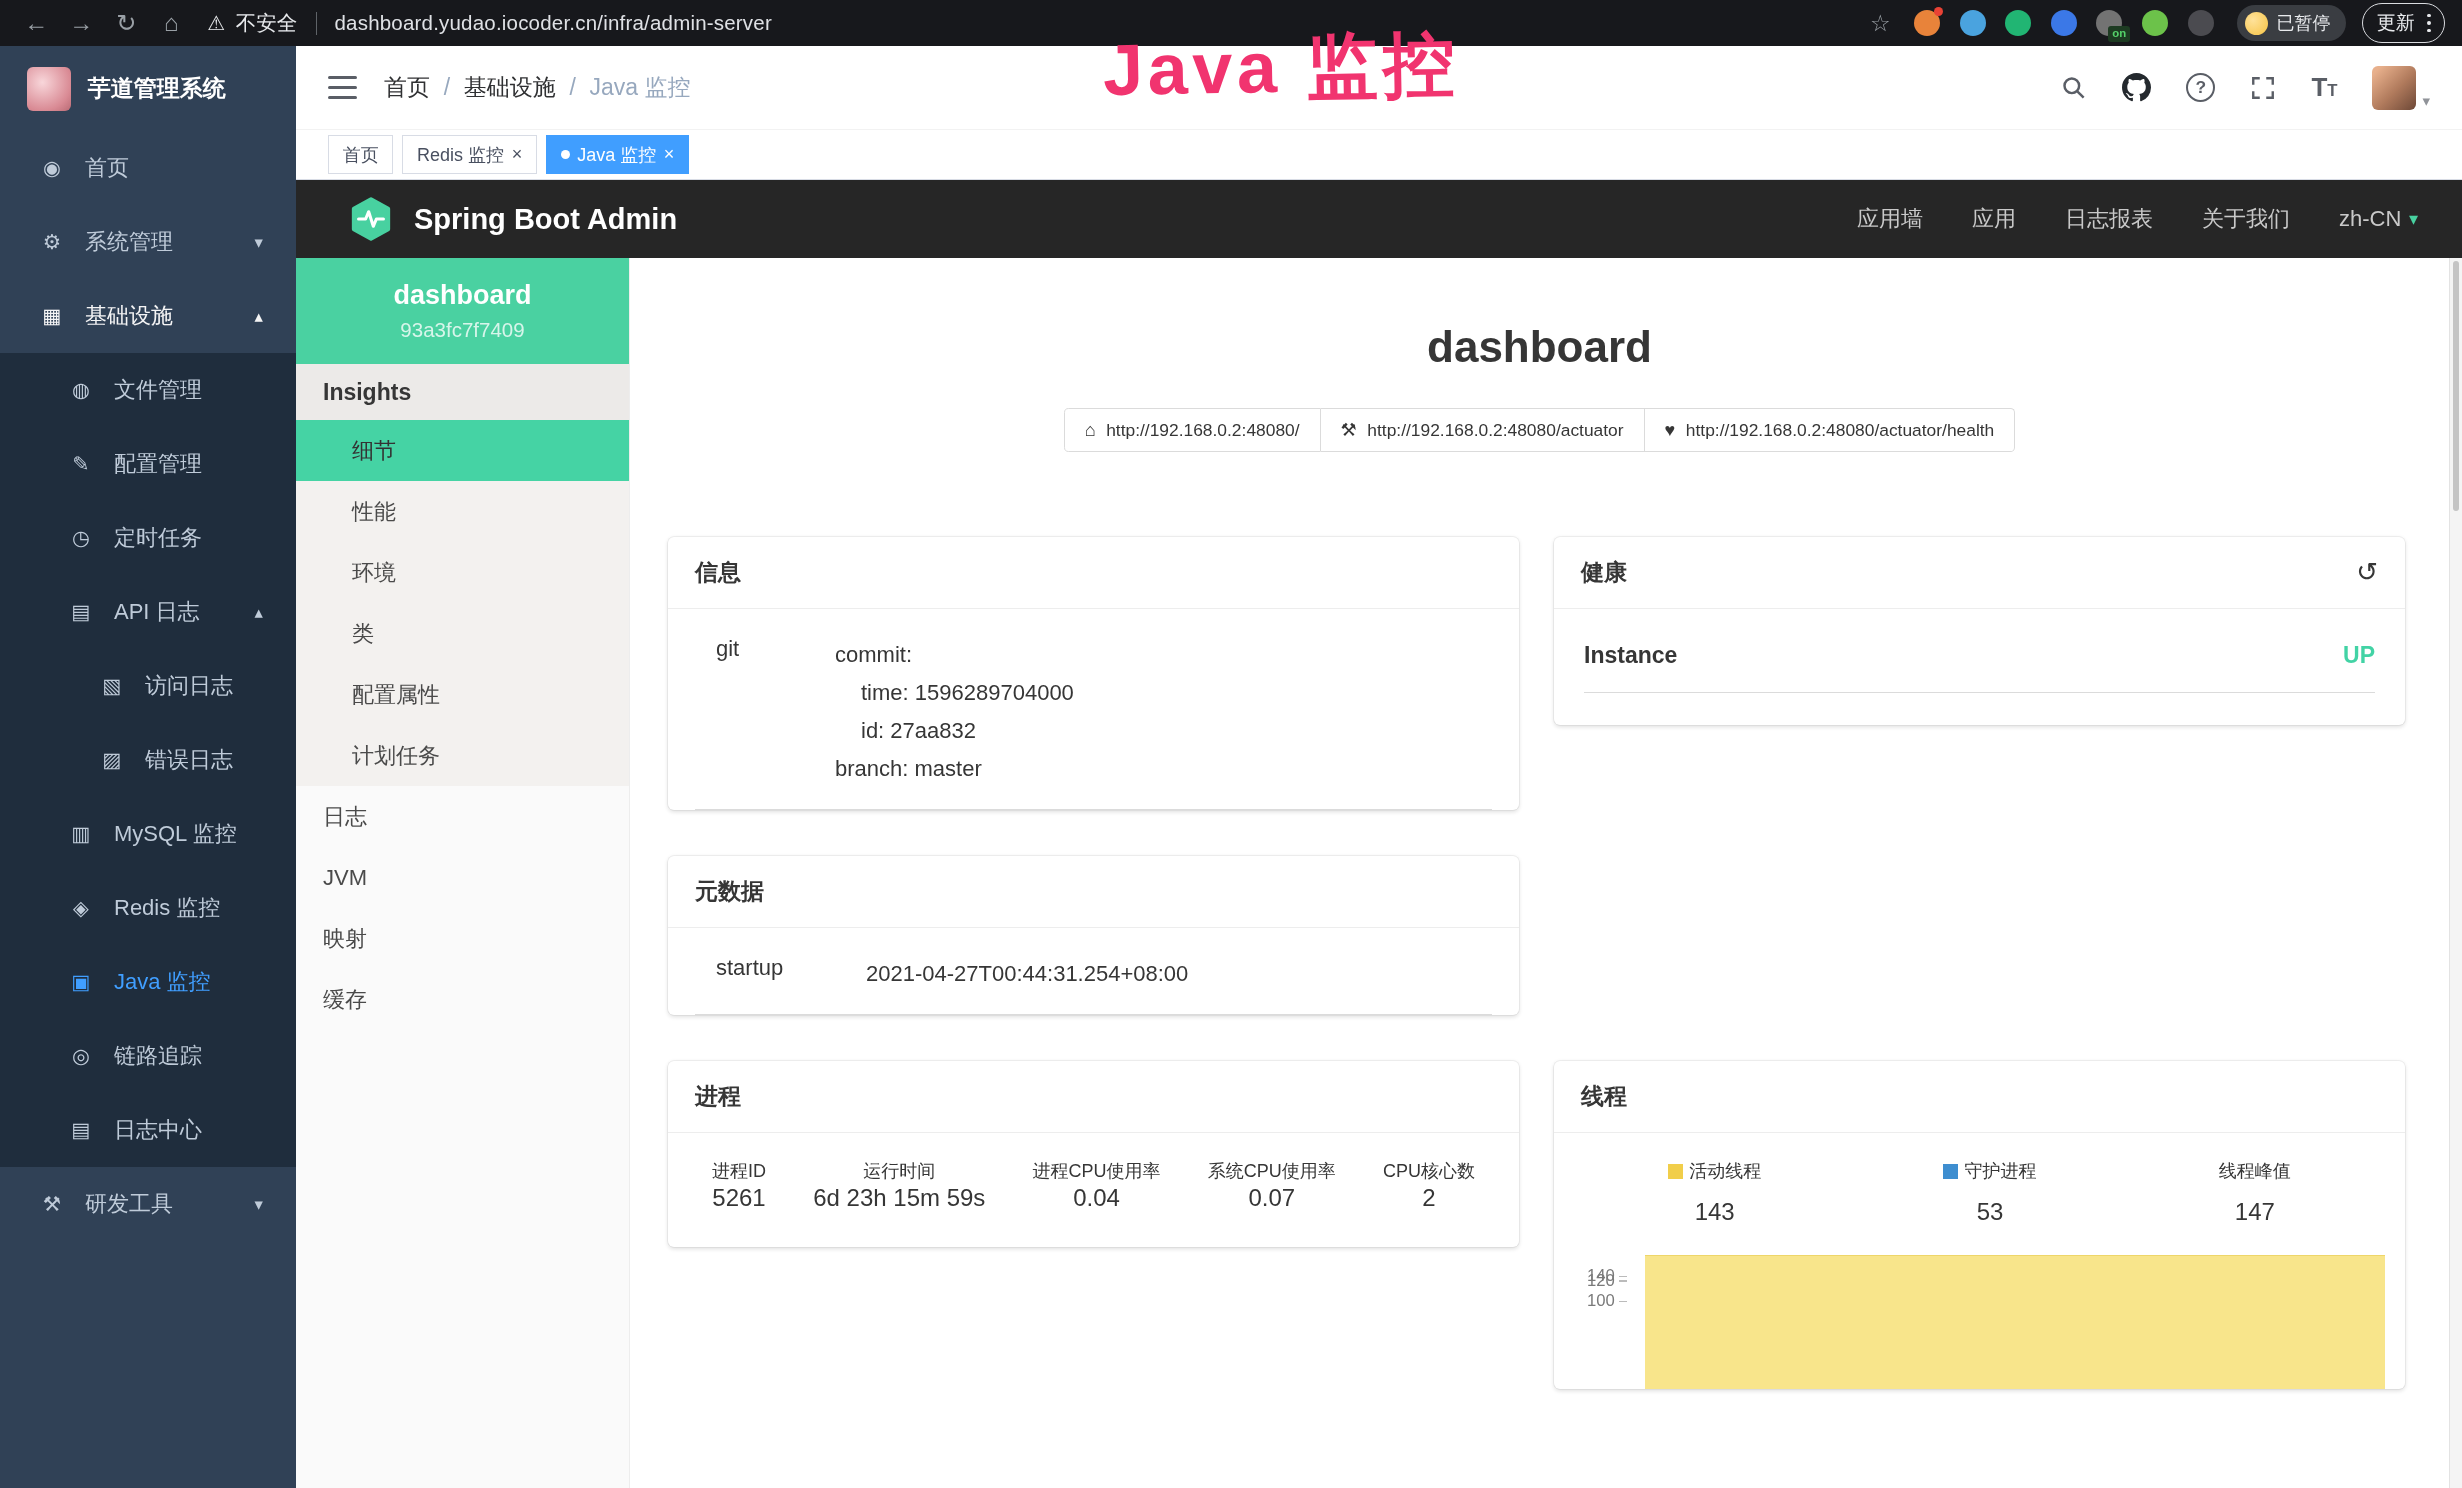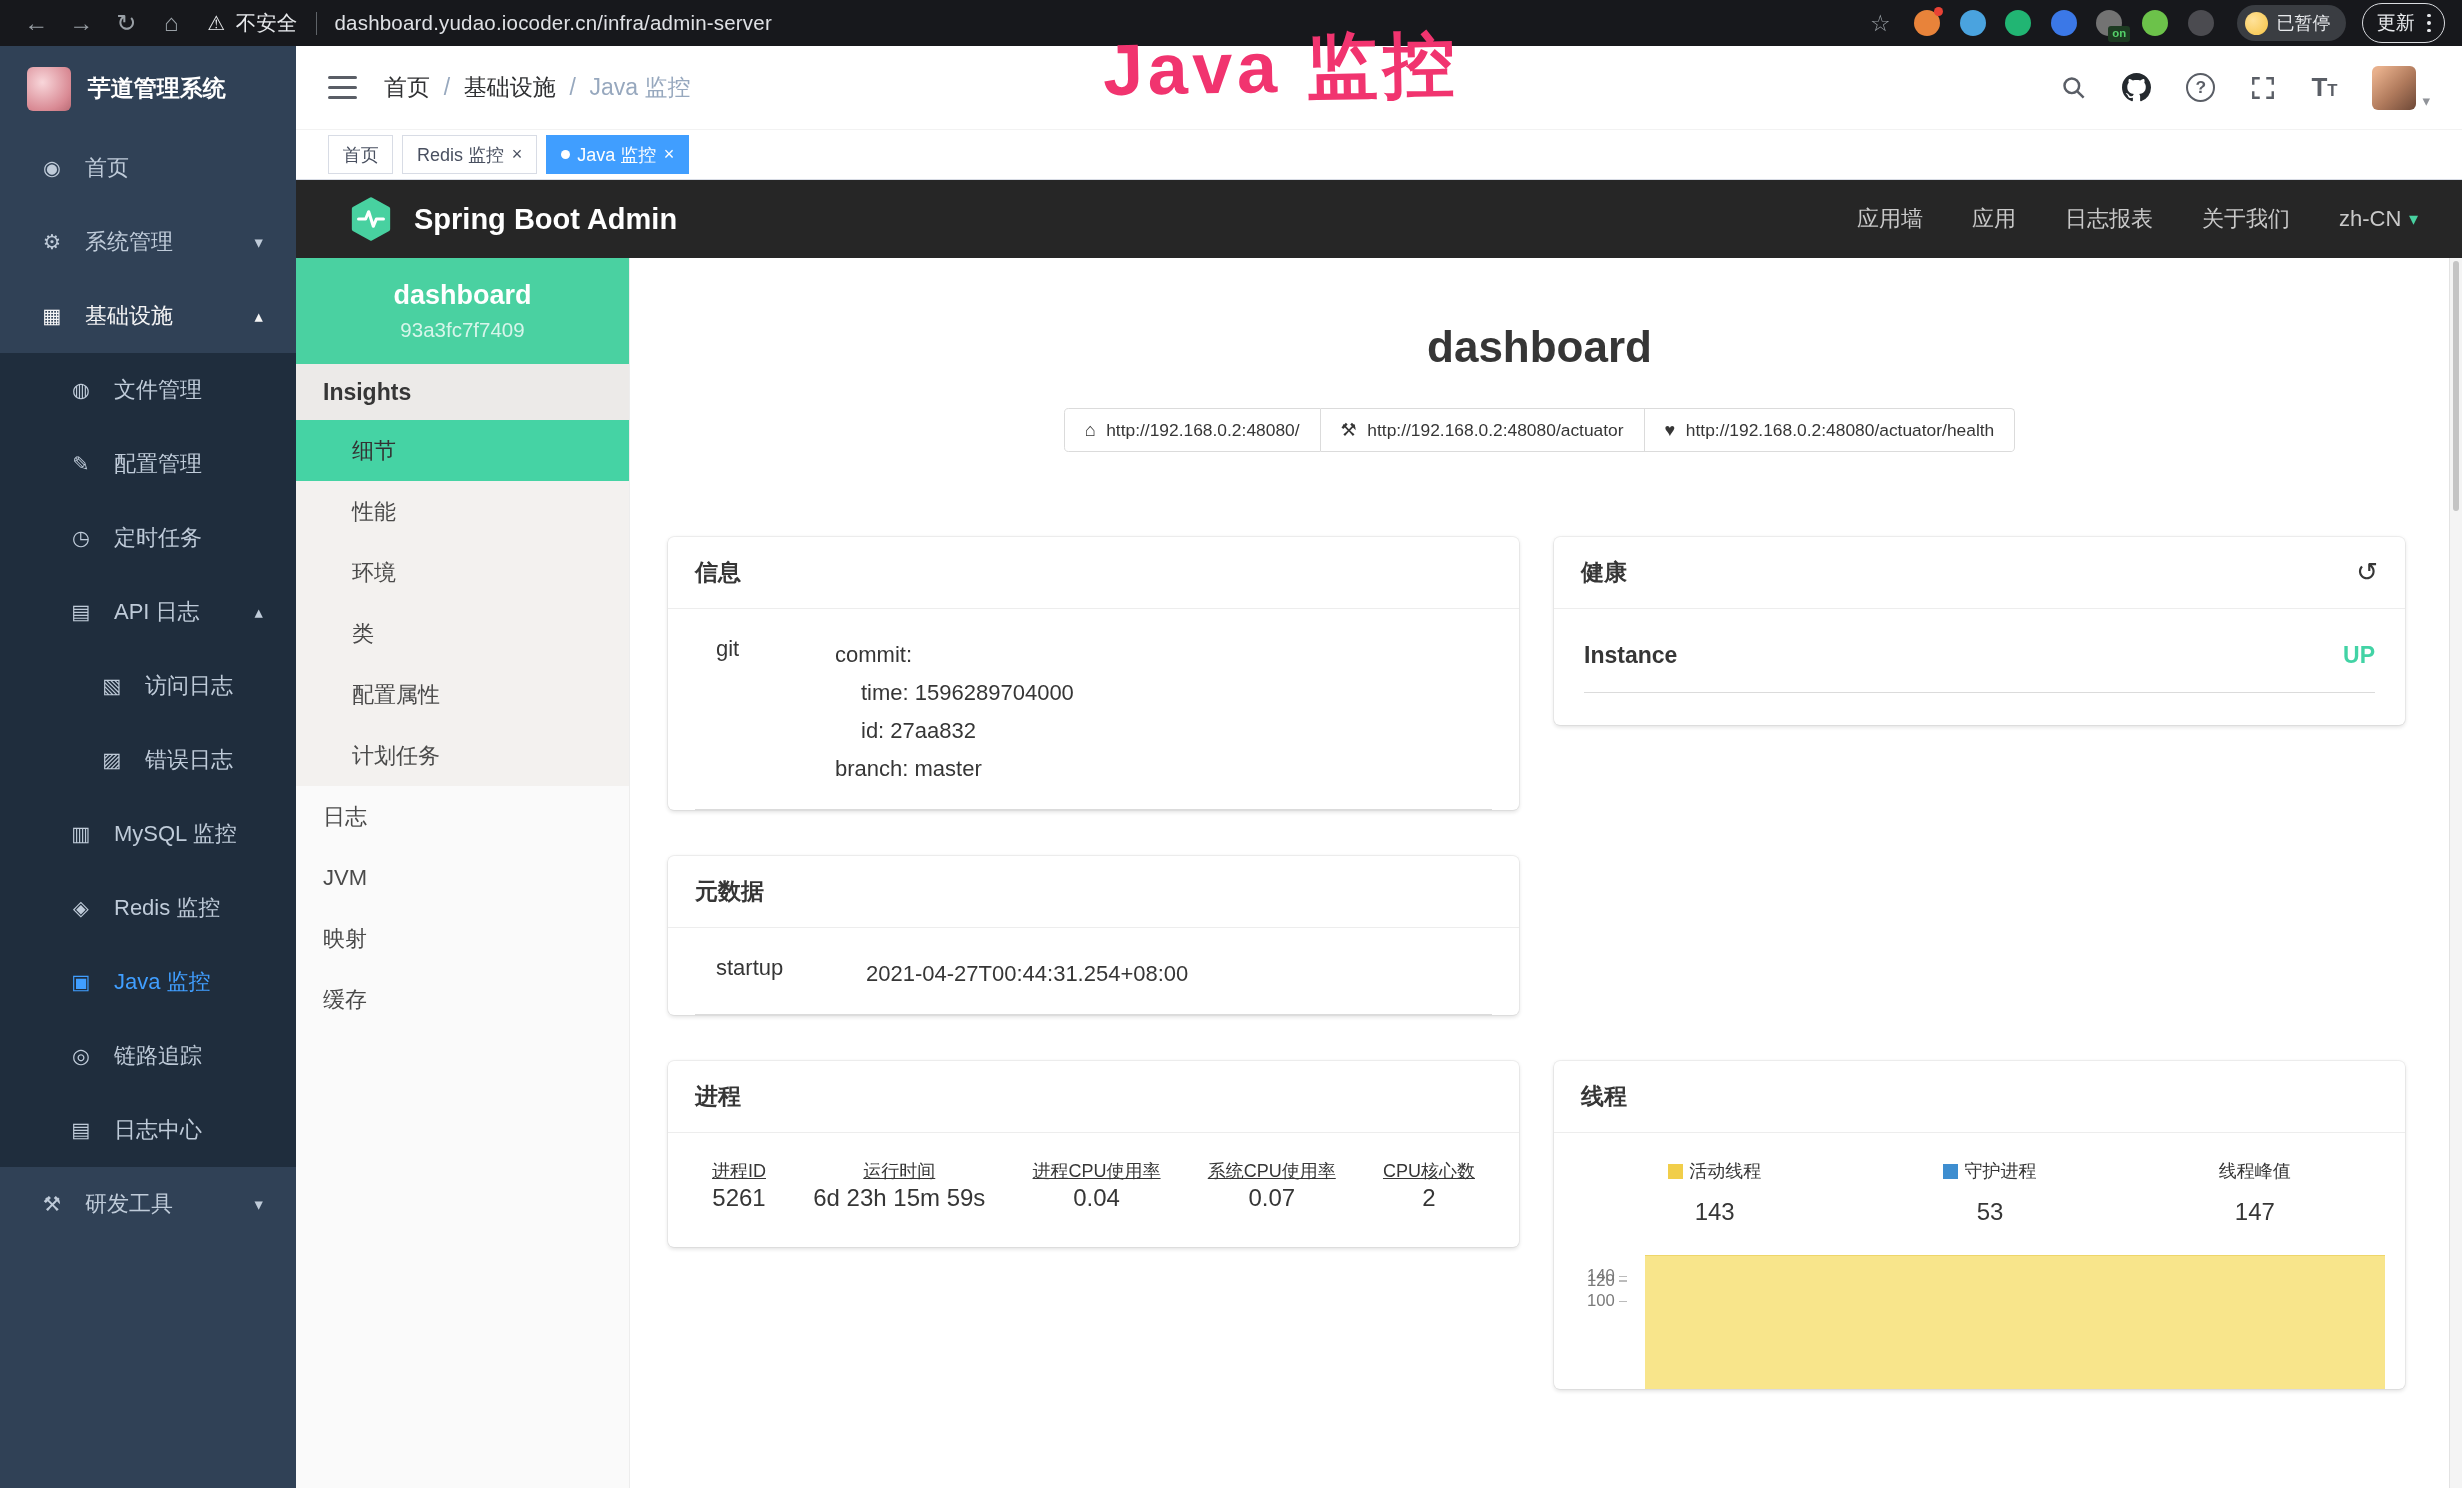--- a/index.html
+++ b/index.html
@@ -103,21 +103,21 @@
   .hist { font-size:26px; color:#363636; font-weight:normal; cursor:pointer; }
   .kv { display:flex; margin:0 27px; padding:27px 0 21px; border-bottom:0.8px solid #dbdbdb; }
   .kv .k { flex:none; width:140px; padding-left:21px; font-size:22px; color:#363636; }
   .kv.meta .k { width:171px; }
   .kv .v { font-size:22px; color:#363636; line-height:38px; }
   .kv .v .sub { padding-left:26px; }
   .health-row { display:flex; justify-content:space-between; margin:33px 30px 32px; padding-bottom:23px; border-bottom:0.8px solid #dbdbdb; font-size:23px; font-weight:bold; color:#363636; }
   .up { color:#42d3a5; }
   .pcols { display:flex; justify-content:space-between; padding:26px 44px 35px; }
   .pcol { text-align:center; }
-  .pcol .pl { font-size:18px; color:#363636;text-decoration:underline; }
+  .pcol .pl { font-size:18px; color:#363636; }
   .pcol .pv { font-size:24px; color:#363636; margin-top:1px; }
   .tlegend { display:flex; justify-content:space-around; padding:26px 23px 0; }
   .titem { text-align:center; }
   .tlab { font-size:18px; color:#363636; display:flex; align-items:center; justify-content:center; gap:6px; }
   .sq { width:15px; height:15px; display:inline-block; flex:none; }
   .sq.yellow { background:#f1ce4a; } .sq.blue { background:#3e8ed0; }
   .tval { font-size:24px; color:#363636; margin-top:15px; }
   .tchart { position:relative; margin:26px 15px 0 23px; height:137px; overflow:hidden; }
   .tick { position:absolute; left:0; width:50px; text-align:right; font-size:16.7px; color:#7a7a7a; line-height:16.7px; }
   .tick i { display:inline-block; width:7.6px; height:1.5px; background:#bbb; margin-left:4.6px; vertical-align:middle; }

